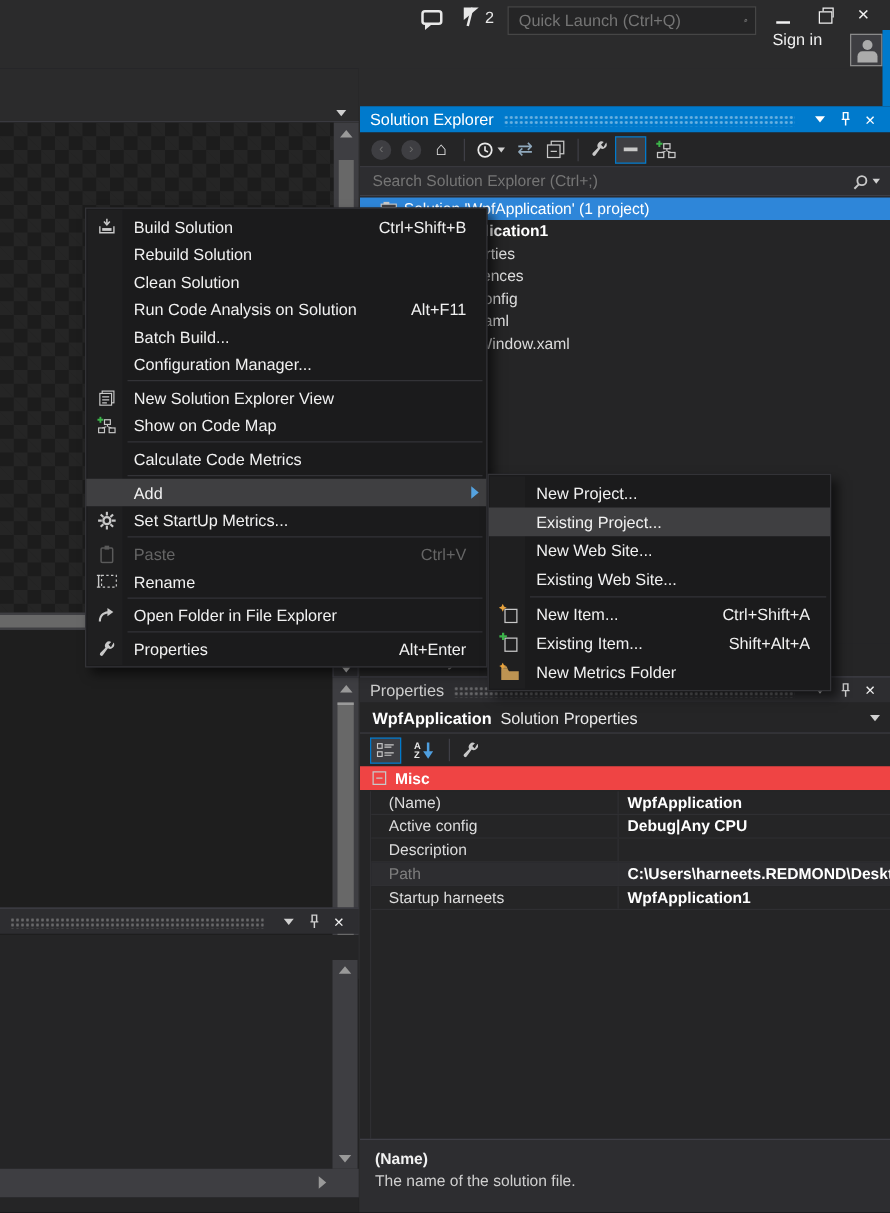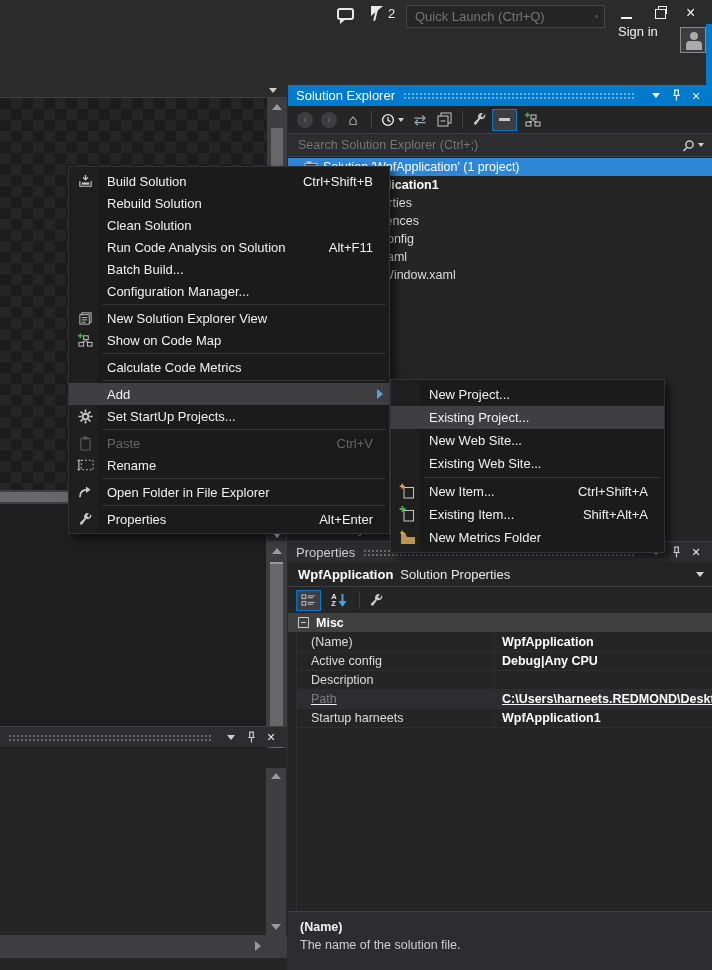--- a/index.html
+++ b/index.html
@@ -69,26 +69,26 @@
   .mi.dis,.mi.dis .sc{color:#656565;}
   .mi.hl{background:#3F3F41;}
   .mi .ic{position:absolute;left:7px;top:3px;width:18px;height:16px;display:flex;align-items:center;justify-content:center;}
   .msep{height:1px;background:#333337;margin:2px 3px 2px 33px;}
   .subarrow{position:absolute;right:6px;top:6px;width:0;height:0;border-top:5px solid transparent;border-bottom:5px solid transparent;border-left:6px solid #55A3E0;}
 
   
   .propspanel{left:288px;top:541px;width:424px;height:429px;background:#252526;}
   .objrow{display:flex;align-items:center;height:25px;padding:0 8px 0 10px;background:#252526;border-bottom:1px solid #3F3F46;font-size:13px;}
   .ptoolbar{display:flex;align-items:center;height:26px;padding:0 8px;background:#252526;}
-  .misc{display:flex;align-items:center;height:19px;padding-left:10px;background:#404040;font-size:12.5px;text-align:center;}
+  .misc{display:flex;align-items:center;height:19px;padding-left:10px;background:#ef4444;font-size:12.5px;text-align:center;}
   .expbox{width:11px;height:11px;border:1px solid #C8C8C8;position:relative;margin-right:7px;}
   .expbox:after{content:"";position:absolute;left:2px;top:4px;width:5px;height:1px;background:#C8C8C8;}
   .pgrid{position:absolute;left:8px;right:0;top:92px;bottom:59px;border-left:1px solid #2F2F32;}
   .prow{display:flex;height:19px;border-bottom:1px solid #2F2F32;align-items:center;font-size:12.5px;background:#252526;}
-  .prow.lighter{background:#2D2D30;text-decoration:underline;}
+  .prow.lighter{background:#2D2D30;}
   .prow .pl{width:197px;padding-left:14px;color:#DCDCDC;white-space:nowrap;overflow:hidden;}
   .prow.lighter .pl{color:#7E7E7E;}
   .prow .pv{flex:1;border-left:1px solid #2F2F32;padding-left:7px;color:#FFFFFF;font-weight:bold;white-space:nowrap;overflow:hidden;height:100%;display:flex;align-items:center;}
   .pdesc{position:absolute;left:0;right:0;bottom:0;height:59px;background:#2D2D30;border-top:1px solid #3F3F46;padding:8px 0 0 12px;}
 
   .tabstrip{left:288px;top:515px;width:424px;height:26px;background:#252526;display:flex;align-items:center;color:#909090;font-size:13px;}
 </style>
 </head>
 <body>
 
@@ -417,21 +417,21 @@
       <span>Add</span>
       <span class="subarrow"></span>
     </div>
     <div class="mi">
       <span class="ic">
           <svg width="15" height="15" viewBox="0 0 16 16">
             <circle cx="8" cy="8" r="3" fill="none" stroke="#C8C8C8" stroke-width="2"></circle>
             <path d="M8 0.5v3.2M8 12.3v3.2M0.5 8h3.2M12.3 8h3.2M2.7 2.7l2.3 2.3M11 11l2.3 2.3M13.3 2.7L11 5M5 11l-2.3 2.3" stroke="#C8C8C8" stroke-width="1.8"></path>
           </svg>
         </span>
-      <span>Set StartUp Projects...</span>
+      <span>Set StartUp Metrics...</span>
     </div>
     <div class="msep"></div>
     <div class="mi dis">
       <span class="ic">
           <svg width="13" height="15" viewBox="0 0 14 16">
             <rect x="2" y="2.5" width="10" height="12.5" rx="1" fill="none" stroke="#5A5A5A" stroke-width="1.3"></rect>
             <rect x="5" y="0.5" width="4" height="3.4" fill="#5A5A5A"></rect>
           </svg>
         </span>
       <span>Paste</span>

